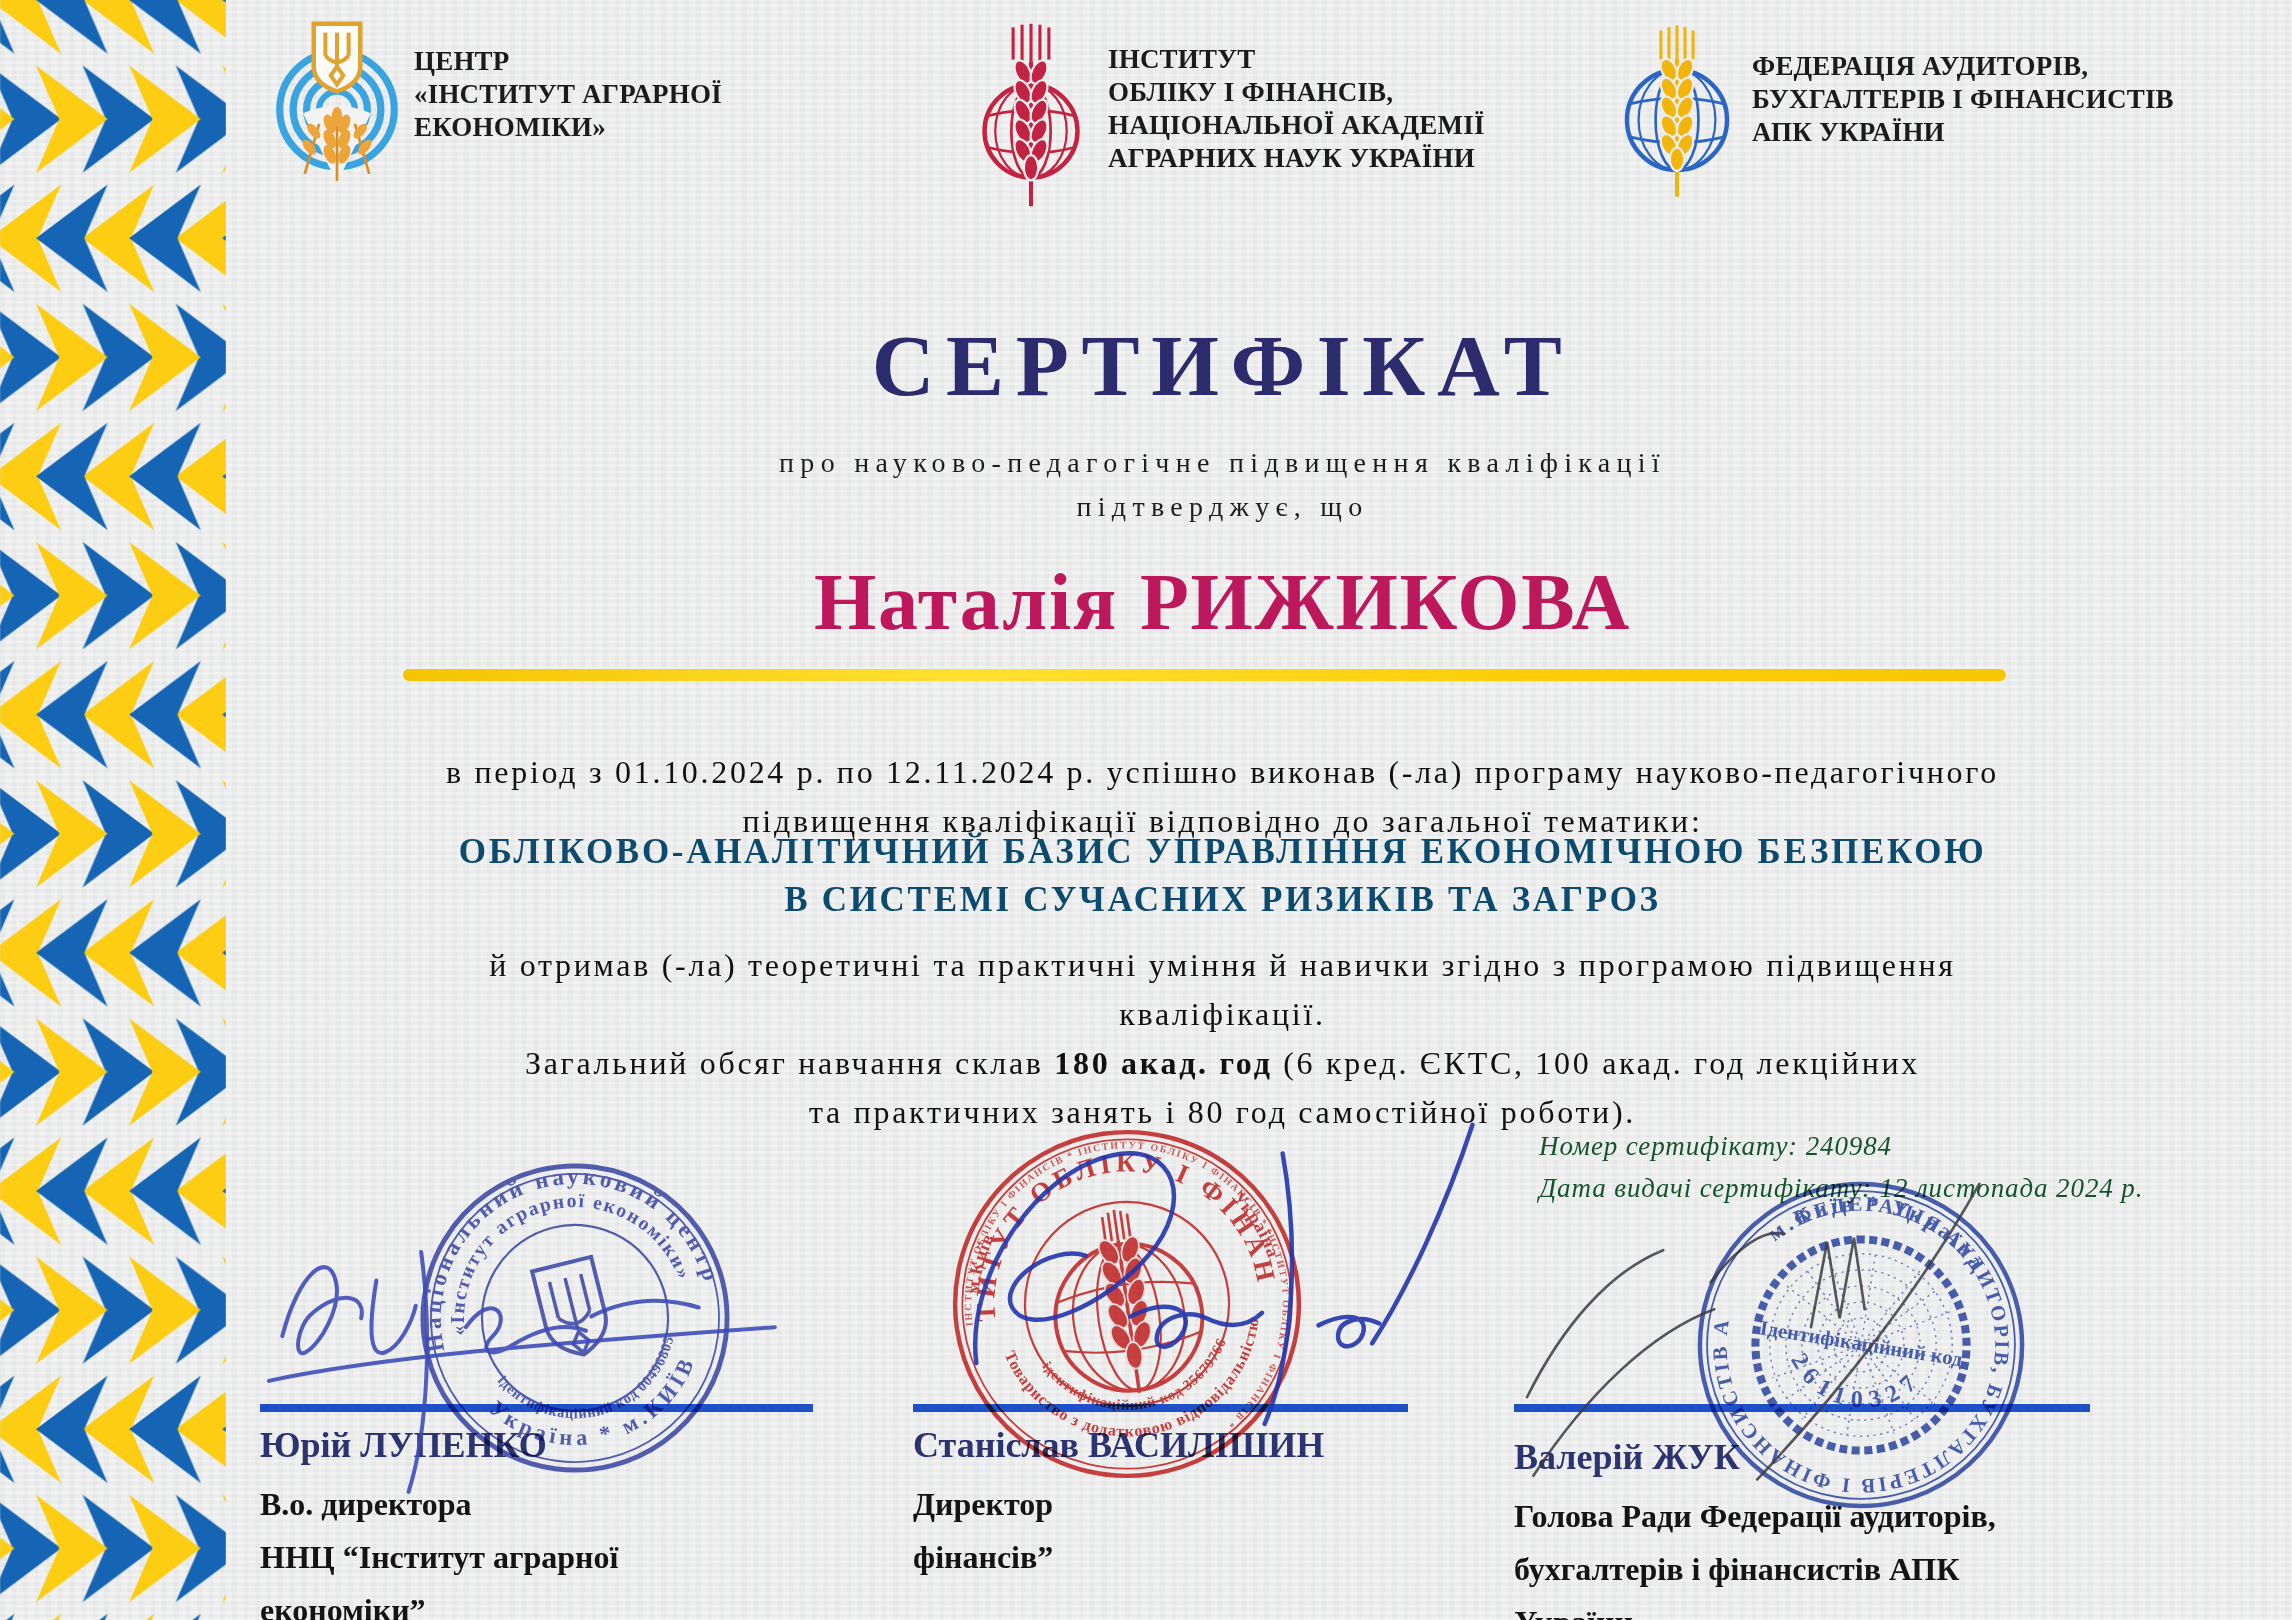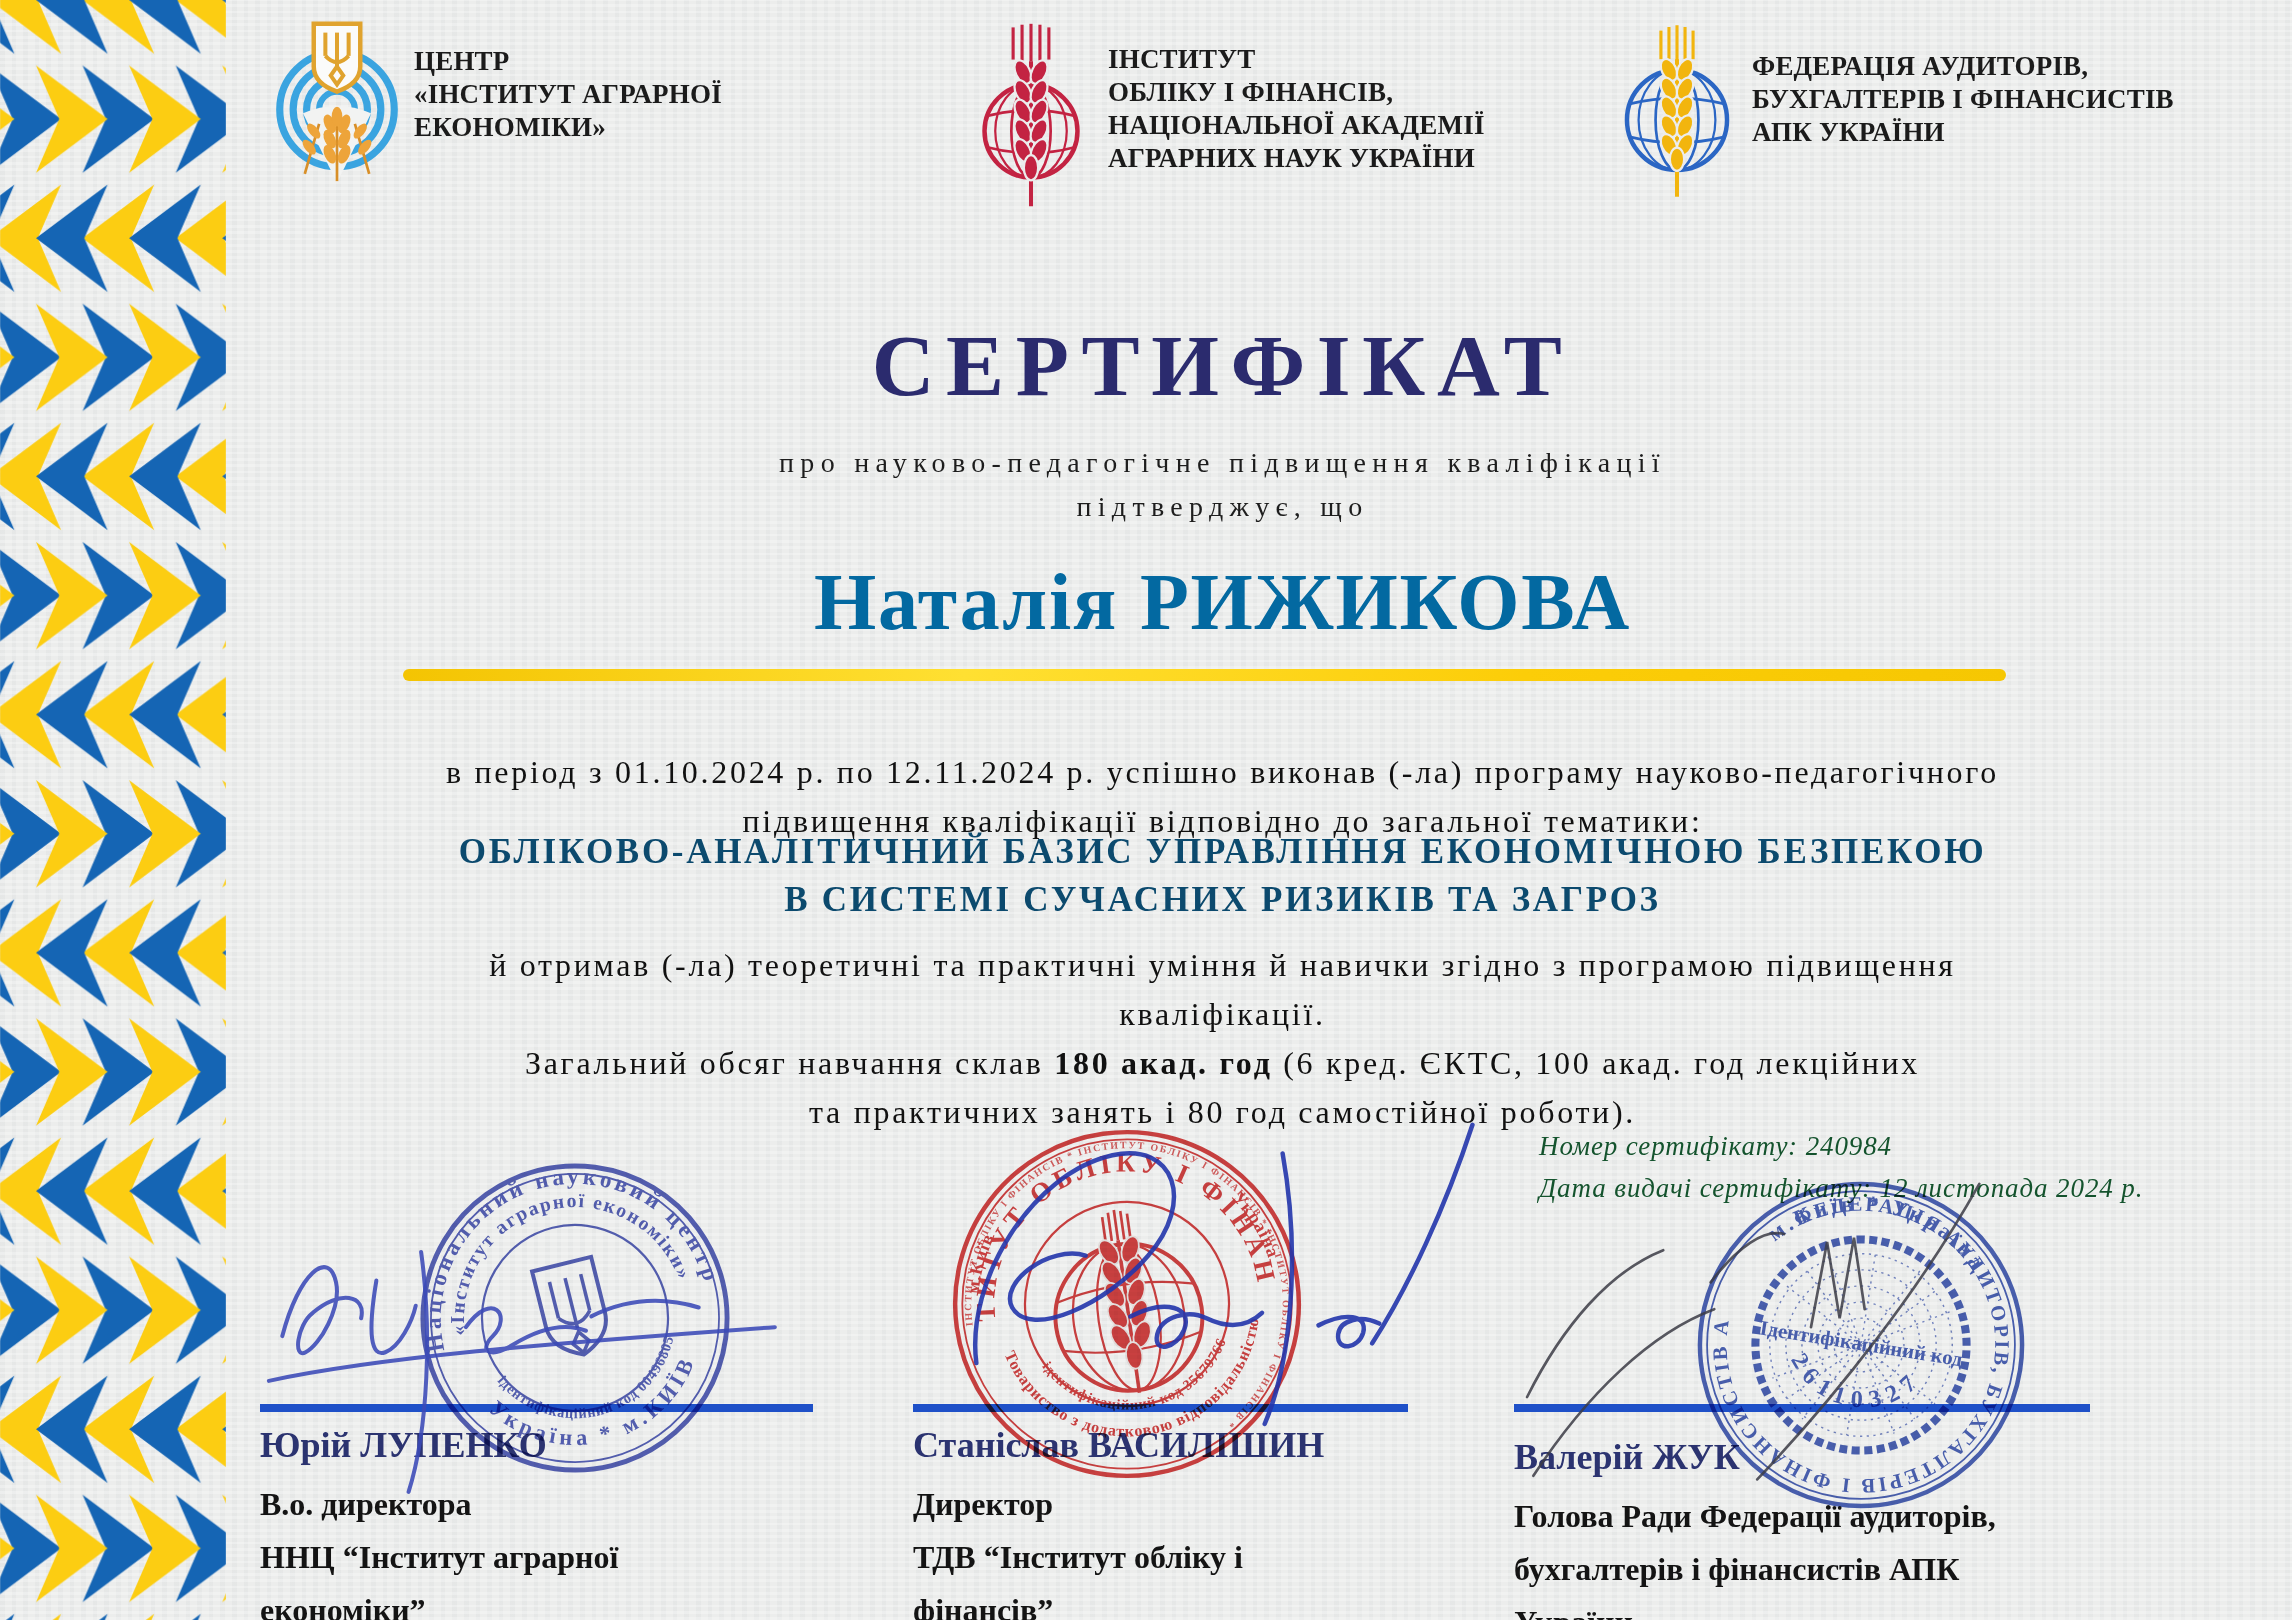--- a/index.html
+++ b/index.html
@@ -17,21 +17,21 @@
   #border-left{left:0;top:0;width:226px;height:1620px;}
   
   .org-name{font-weight:bold;font-size:27px;line-height:33px;color:#1b1b1b;letter-spacing:0.2px;}
   #org1-text{left:414px;top:45px;width:376px;}
   #org2-text{left:1108px;top:43px;width:394px;}
   #org3-text{left:1752px;top:50px;width:448px;}
   
   .center-wrap{left:224px;width:1997px;text-align:center;}
   #title{top:315px;font-size:87px;font-weight:bold;letter-spacing:11.6px;color:#2b2b6e;}
   #subtitle{top:441px;font-size:28px;letter-spacing:6.3px;line-height:44px;color:#1d1d1d;}
-  #recipient-name{top:557px;font-size:80px;font-weight:bold;letter-spacing:1.8px;color:#0369a1;}
+  #recipient-name{top:557px;font-size:80px;font-weight:bold;letter-spacing:1.8px;color:#be185d;}
   #name-underline{left:403px;top:669px;width:1603px;height:11.6px;border-radius:6.3px;
     background:linear-gradient(90deg,#f4c402,#ffe032 35%,#fccd08 70%,#f6c702);}
   .bodytext{font-size:32px;letter-spacing:2.7px;line-height:49px;color:#111;}
   #para-period{top:714px;margin-top:34px;}
   #topic{top:828px;font-size:35px;font-weight:bold;letter-spacing:2.7px;line-height:48px;color:#0c4a6e;}
   #para-outcome{top:941px;}
   
   #cert-meta{left:1539px;top:1125px;font-style:italic;font-size:27px;line-height:42px;color:#14532d;letter-spacing:0.9px;}
   
   .sig-rule{top:1404px;height:8px;background:#1e50c8;}
@@ -243,21 +243,20 @@
 <div id="sig1-name" class="abs sig-name">Юрій ЛУПЕНКО</div>
 <div id="sig1-role" class="abs sig-role">
   <div>В.о. директора</div>
   <div>ННЦ “Інститут аграрної</div>
   <div>економіки”</div>
 </div>
 
 <div id="sig2-name" class="abs sig-name">Станіслав ВАСИЛІШИН</div>
 <div id="sig2-role" class="abs sig-role">
   <div>Директор</div>
-  <div>ТДВ “Інститут обліку і</div>
   <div>фінансів”</div>
 </div>
 
 <div id="sig3-name" class="abs sig-name">Валерій ЖУК</div>
 <div id="sig3-role" class="abs sig-role">
   <div>Голова Ради Федерації аудиторів,</div>
   <div>бухгалтерів і фінансистів АПК</div>
   <div>України</div>
 </div>
 

